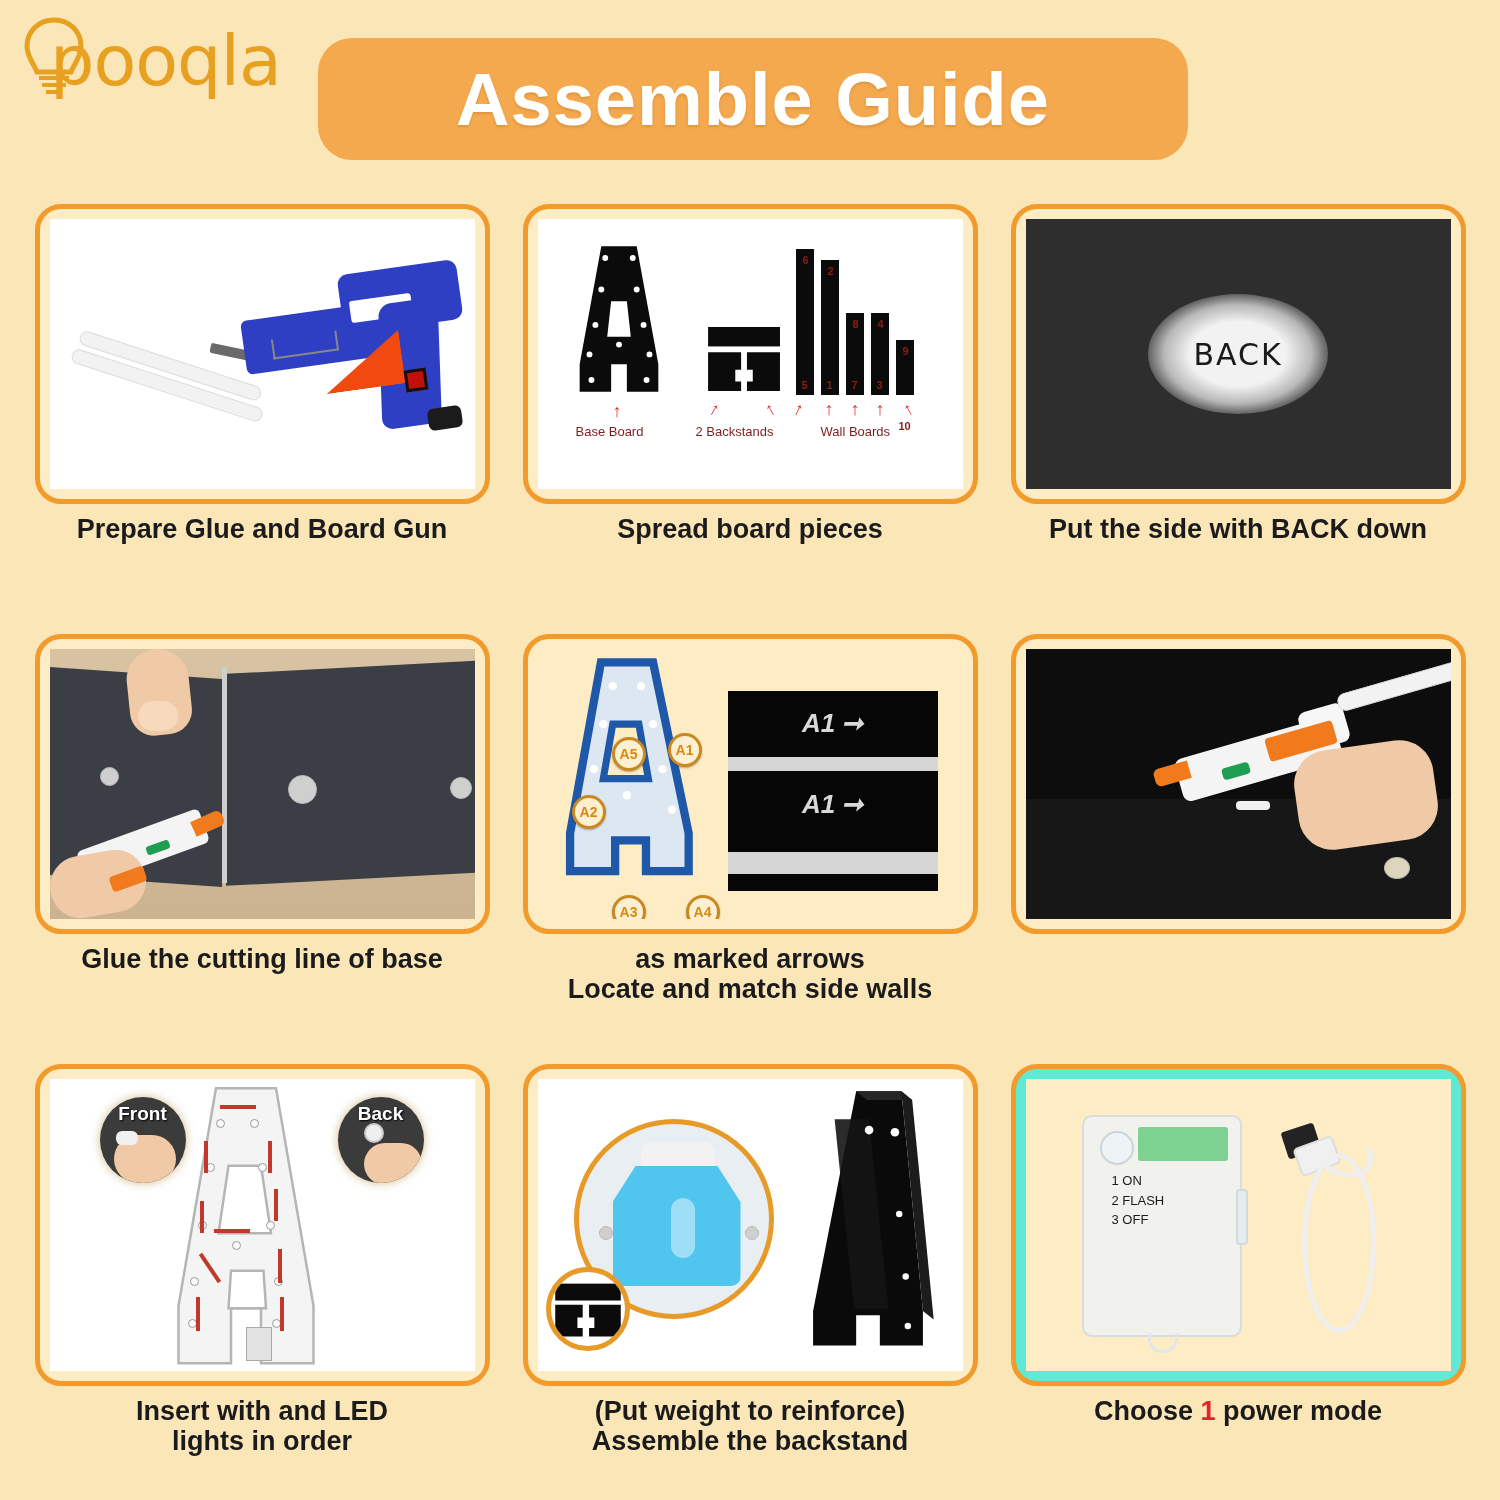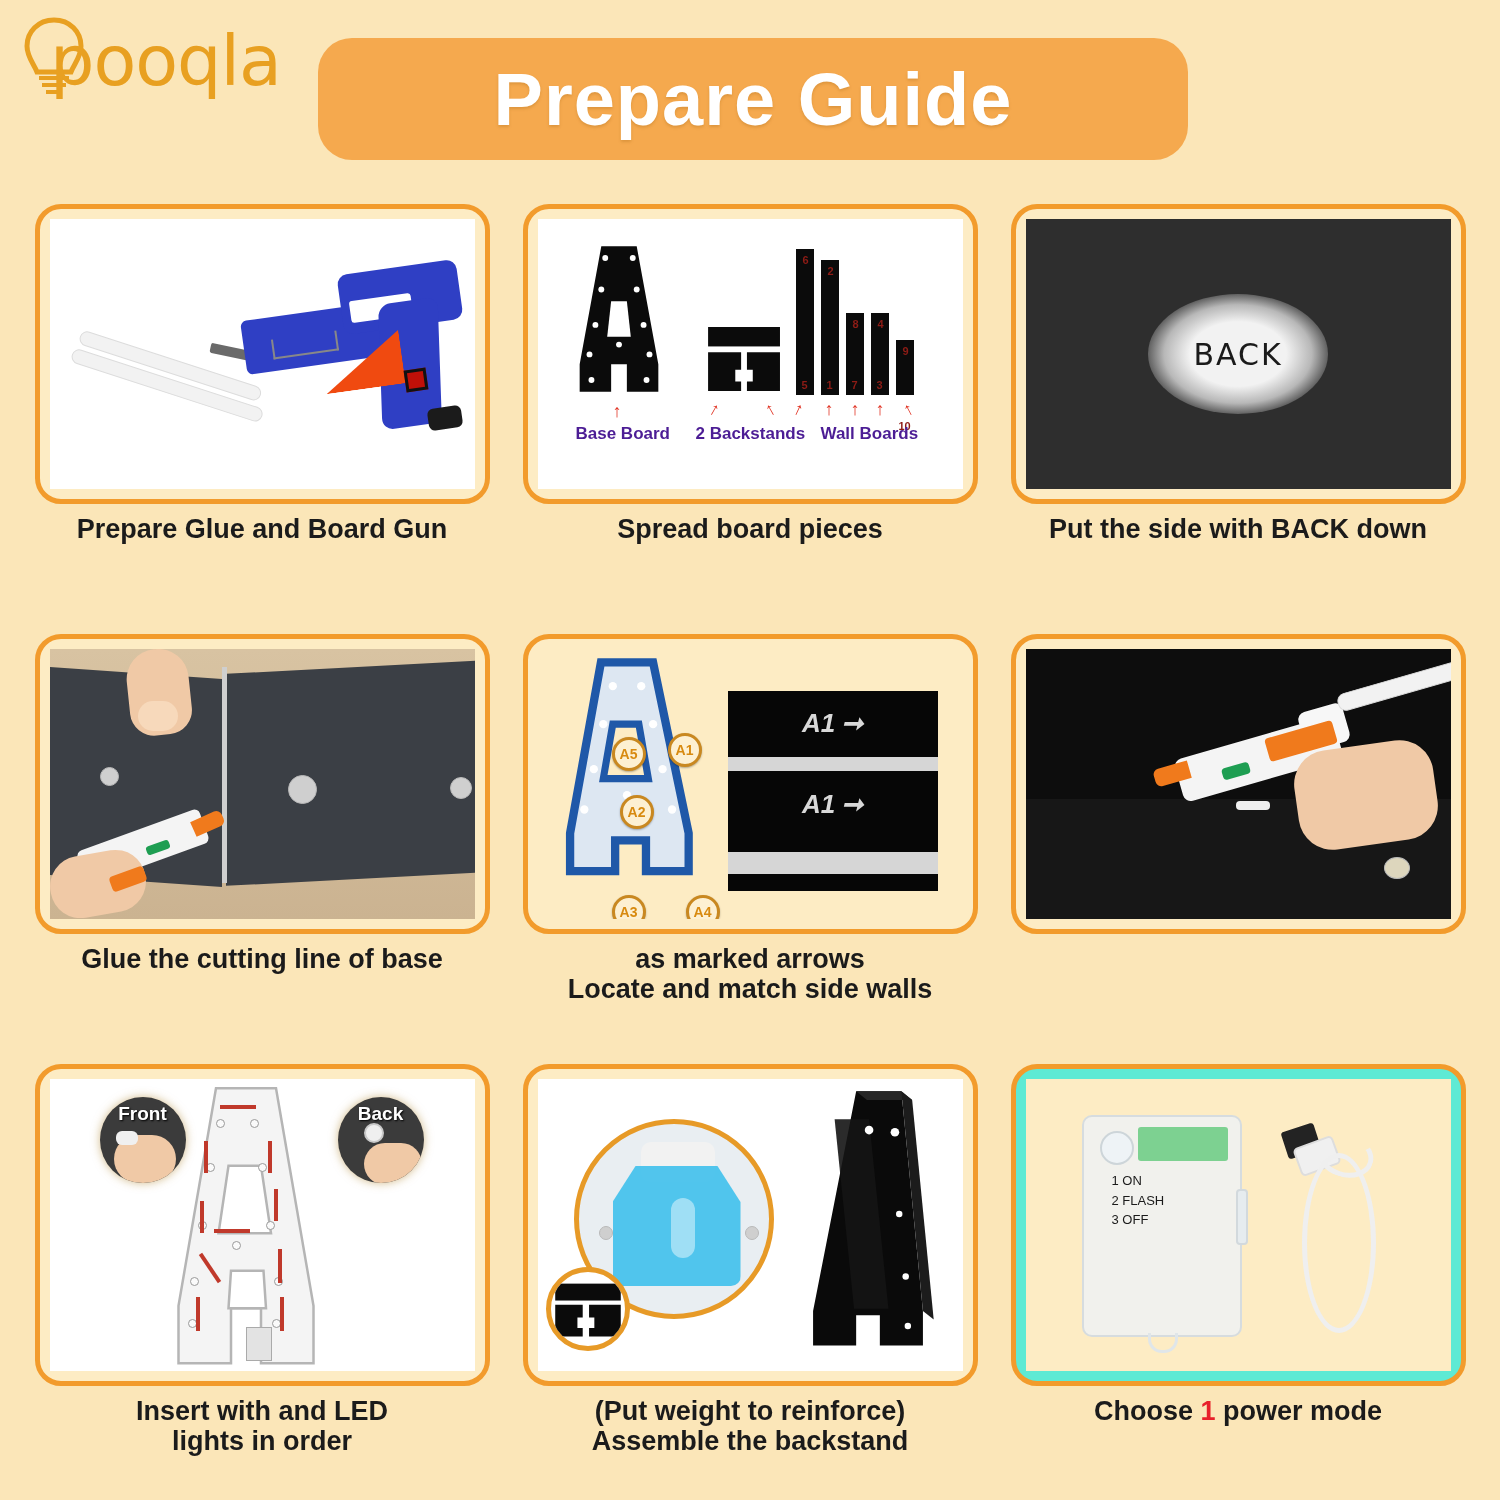--- a/index.html
+++ b/index.html
@@ -73,22 +73,22 @@
     position: absolute; background: #f2f2f2;
     border: 1px solid #dcdcdc; border-radius: 8px;
     height: 15px; transform-origin: left center;
   }
   .gun-body {
     position: absolute; background: #2f3fc4; border-radius: 8px;
   }
   
   .blk { position: absolute; background: #0b0b0b; }
   .lbl2 {
-    position: absolute; font-size: 17px; font-weight: bold;
-    color: #4c1d95; white-space: nowrap;
+    position: absolute; font-size: 13px; font-weight: normal;
+    color: #7f1d1d; white-space: nowrap;
   }
   .num-r {
     position: absolute; font-size: 11px; font-weight: bold;
     color: #8e1c16;
   }
   .arr-r { position: absolute; color: #e03020; font-size: 18px; font-weight: bold; }
   
   .darkstage { background: #2e2e2e; width: 100%; height: 100%; position: relative; }
   .glow {
     position: absolute; left: 50%; top: 50%;
@@ -163,21 +163,21 @@
     <svg class="logo-mark" viewBox="0 0 72 92">
       <path d="M36 6 C20 6 9 18 9 32 C9 43 16 50 19 58 L53 58 C56 50 63 43 63 32 C63 18 52 6 36 6 Z" fill="none" stroke="#e8a021" stroke-width="5"></path>
       <line x1="21" y1="64" x2="51" y2="64" stroke="#e8a021" stroke-width="4"></line>
       <line x1="24" y1="71" x2="48" y2="71" stroke="#e8a021" stroke-width="4"></line>
       <line x1="28" y1="78" x2="44" y2="78" stroke="#e8a021" stroke-width="4"></line>
     </svg>
     <span class="logo-text">pooqla</span>
   </div>
 
   <div class="title-banner">
-    <span class="title-text">Prepare Guide</span>
+    <span class="title-text">Assemble Guide</span>
   </div>
 </div>
 
 <div class="grid">
 
   <div class="cell">
     <div class="frame">
       <div class="stage">
 
         <div class="gluestick" style="left:30px; top:110px; width:190px; transform:rotate(18deg);"></div>
@@ -321,21 +321,21 @@
           <circle cx="50" cy="58" r="3.5" fill="#fff"></circle>
             <circle cx="92" cy="58" r="3.5" fill="#fff"></circle>
           <circle cx="42" cy="96" r="3.5" fill="#fff"></circle>
             <circle cx="100" cy="96" r="3.5" fill="#fff"></circle>
           <circle cx="34" cy="130" r="3.5" fill="#fff"></circle>
             <circle cx="108" cy="130" r="3.5" fill="#fff"></circle>
           <circle cx="70" cy="118" r="3.5" fill="#fff"></circle>
         </svg>
         <div class="marker" style="left:74px;top:88px;">A5</div>
         <div class="marker" style="left:130px;top:84px;">A1</div>
-        <div class="marker" style="left:34px;top:146px;margin-left:48px;">A2</div>
+        <div class="marker" style="left:34px;top:146px;">A2</div>
         <div class="marker" style="left:74px;top:246px;">A3</div>
         <div class="marker" style="left:148px;top:246px;">A4</div>
 
         <div class="a1box" style="left:190px;top:42px;width:210px;height:200px;">
           <div class="a1row">
             <span>A1</span>
             <span>➞</span>
           </div>
           <div style="width:100%;height:14px;background:#d6d6d6;"></div>
           <div class="a1row">

